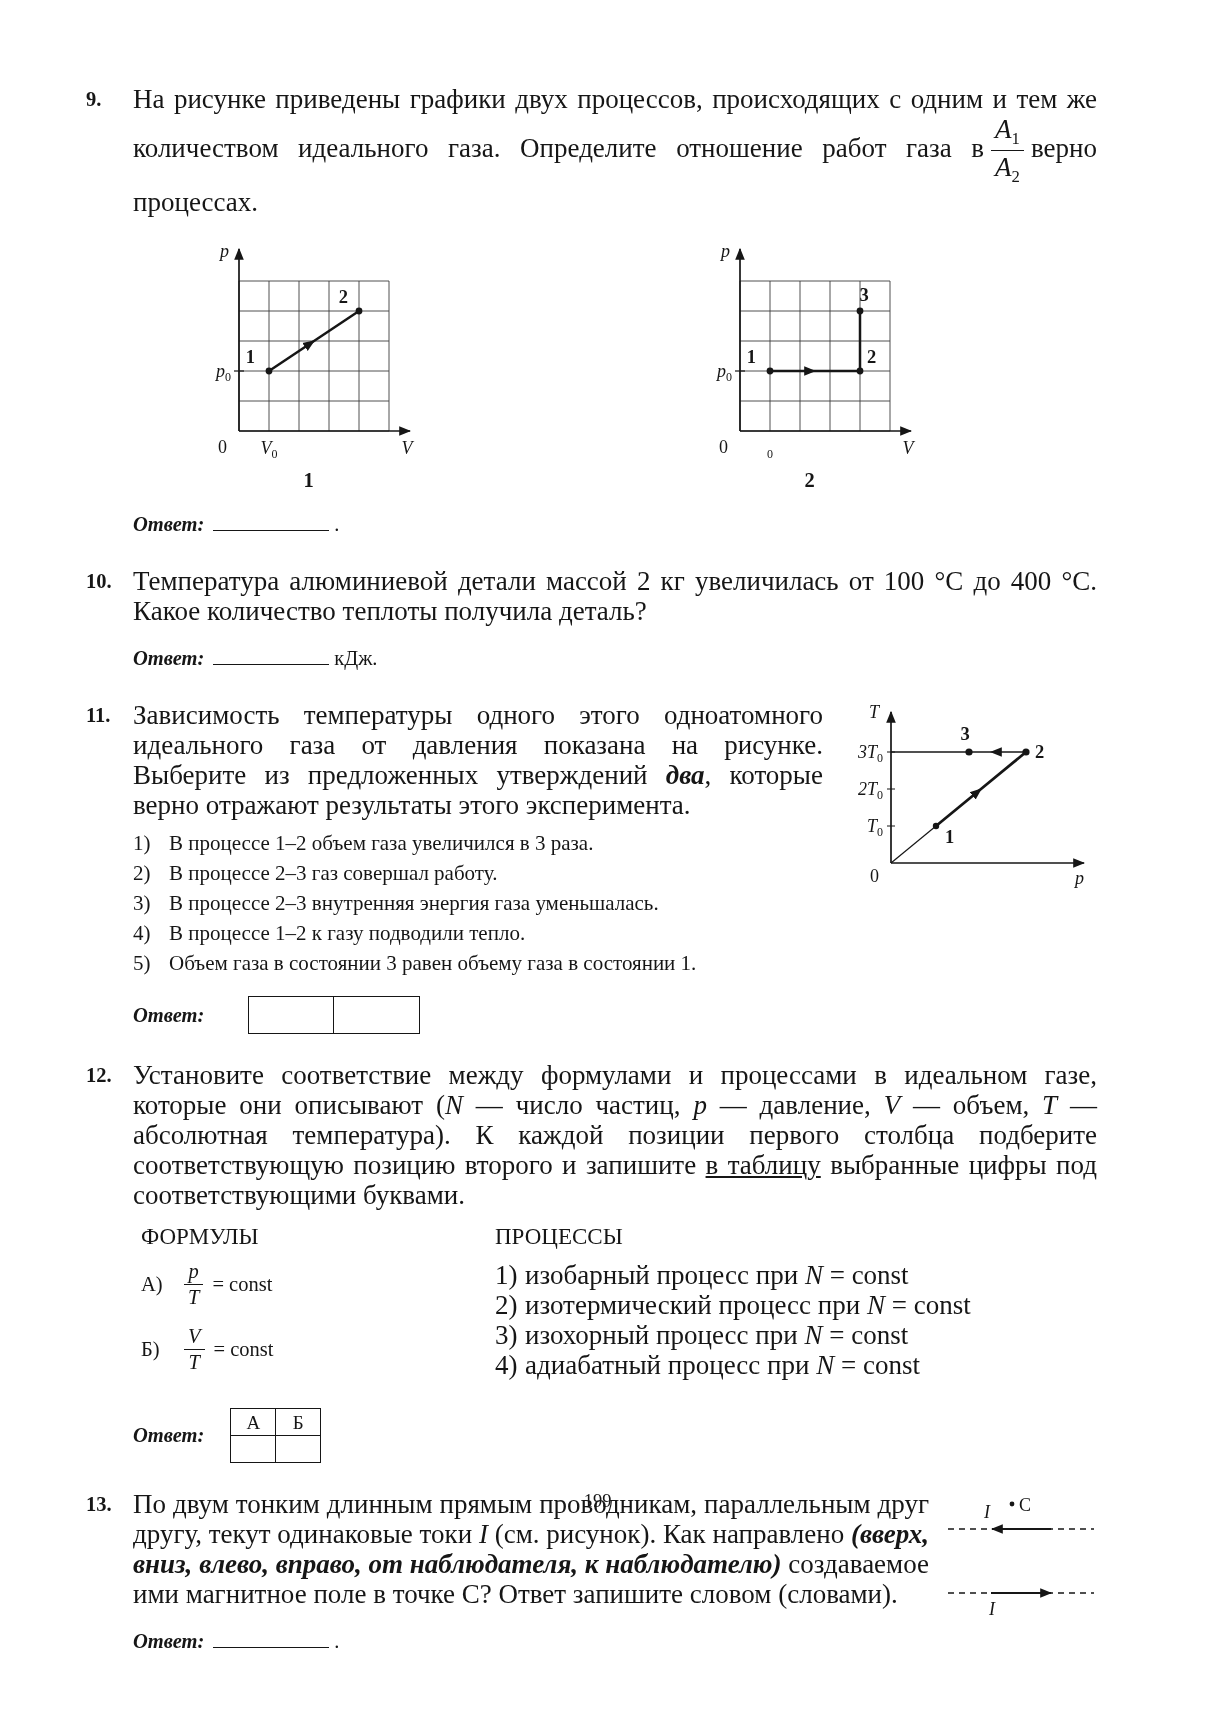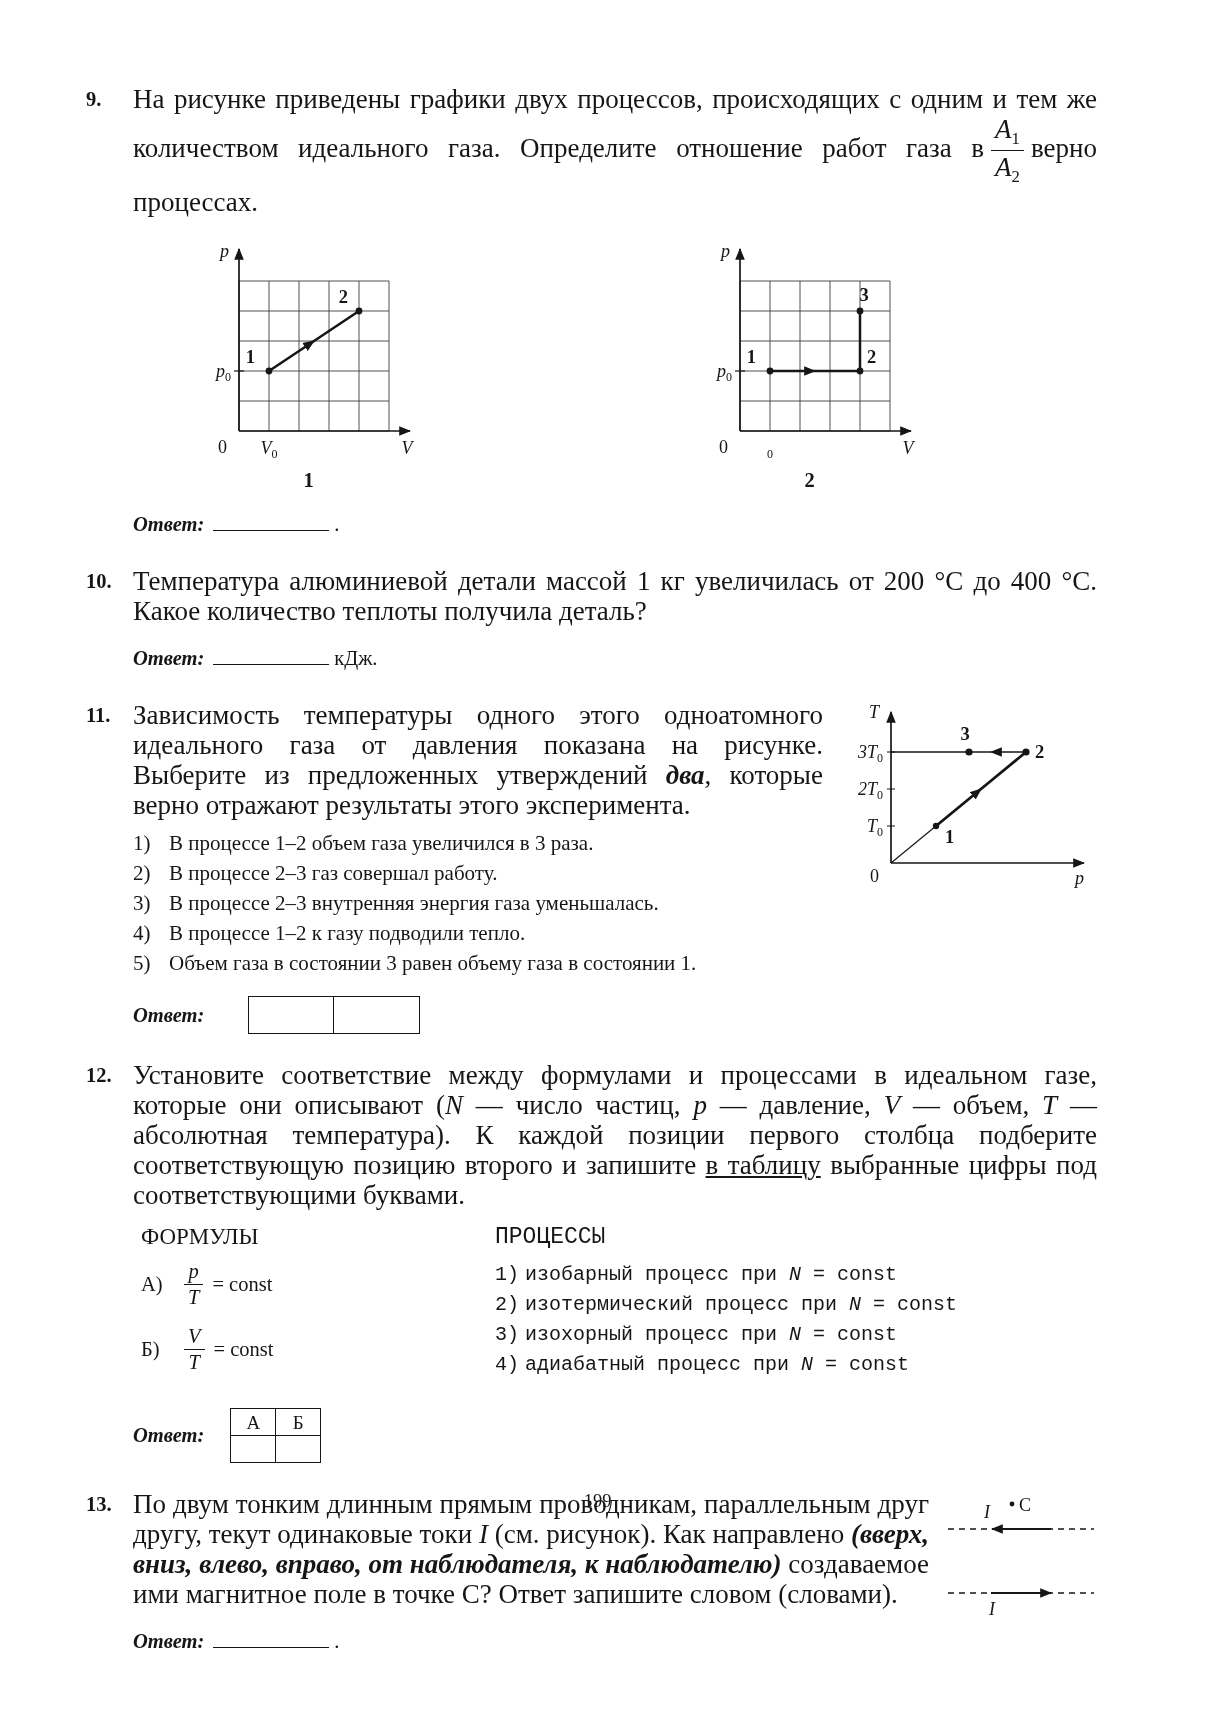--- a/index.html
+++ b/index.html
@@ -39,26 +39,26 @@
   .graphs figcaption{text-align:center;font-weight:bold;font-size:20.5px;margin-top:4px;}
 
   
   .stlist{margin-top:8px;}
   .stmt{font-size:21px;line-height:30px;}
   .stmt-num{display:inline-block;width:36px;}
 
   
   .cols{display:flex;margin-top:14px;}
   .fcol{flex:0 0 362px;padding-left:8px;box-sizing:border-box;}
-  .pcol{flex:1 1 auto;font-family:Liberation Mono, monospace;}
+  .pcol{flex:1 1 auto;}
   .colhdr{font-size:23px;margin-bottom:10px;}
   .frow{display:flex;align-items:center;margin:8px 0 16px;font-size:20.5px;}
   .flabel{width:36px;}
   .feq{margin-left:2px;}
-  .proc{font-size:20px;line-height:30px;}
+  .proc{font-size:27px;line-height:30px;}
   .pnum{display:inline-block;width:30px;}
 
   
   .fig-q11{float:right;margin:0 0 8px 16px;}
   .fig-q13{float:right;margin:4px 0 4px 16px;}
 
   
   svg{display:block;}
   svg text{font-family:"Liberation Serif","DejaVu Serif",serif;font-size:18px;fill:#161616;}
   svg .itl{font-style:italic;}
@@ -136,21 +136,21 @@
         </figure>
       </div>
 
       <p class="ans"><span class="it">Ответ:</span><span class="blank"></span><span class="tail">.</span></p>
     </div>
   </section>
 
   <section class="q">
     <div class="qnum">10.</div>
     <div class="qbody">
-      <p class="qtext">Температура алюминиевой детали массой 1 кг увеличилась от 200 °C до 400 °C. Какое количество теплоты получила деталь?</p>
+      <p class="qtext">Температура алюминиевой детали массой 2 кг увеличилась от 100 °C до 400 °C. Какое количество теплоты получила деталь?</p>
       <p class="ans"><span class="it">Ответ:</span><span class="blank"></span><span class="tail">кДж.</span></p>
     </div>
   </section>
 
   <section class="q">
     <div class="qnum">11.</div>
     <div class="qbody">
       <figure class="fig-q11">
         <svg width="258" height="196" viewBox="0 0 258 196">
           <path class="axis" d="M52 163H245" marker-end="url(#arr)"></path>

